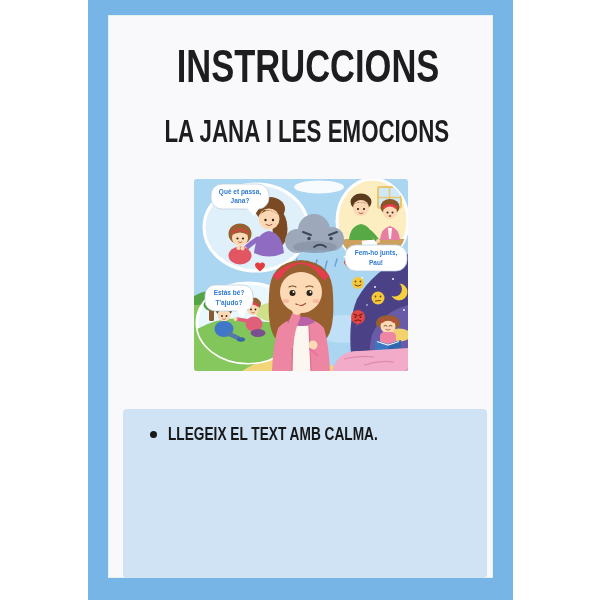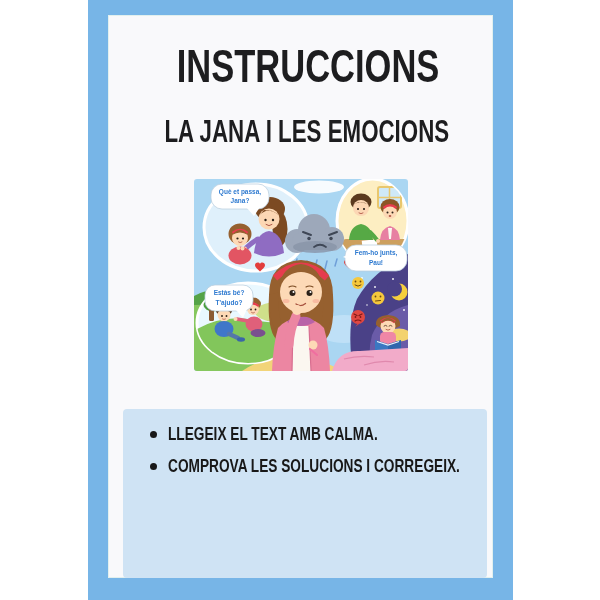--- a/index.html
+++ b/index.html
@@ -278,21 +278,18 @@
             </g>
           </g>
         </svg>
       </div>
 
       <div class="panel">
         <ul class="blist">
           <li>
             <span class="bx">LLEGEIX EL TEXT AMB CALMA.</span>
           </li>
-          <li>
-            <span class="bx">COMPROVA LES SOLUCIONS I CORREGEIX.</span>
-          </li>
         </ul>
       </div>
 
     </div>
   </div>
 </div>
 
 </body></html>

